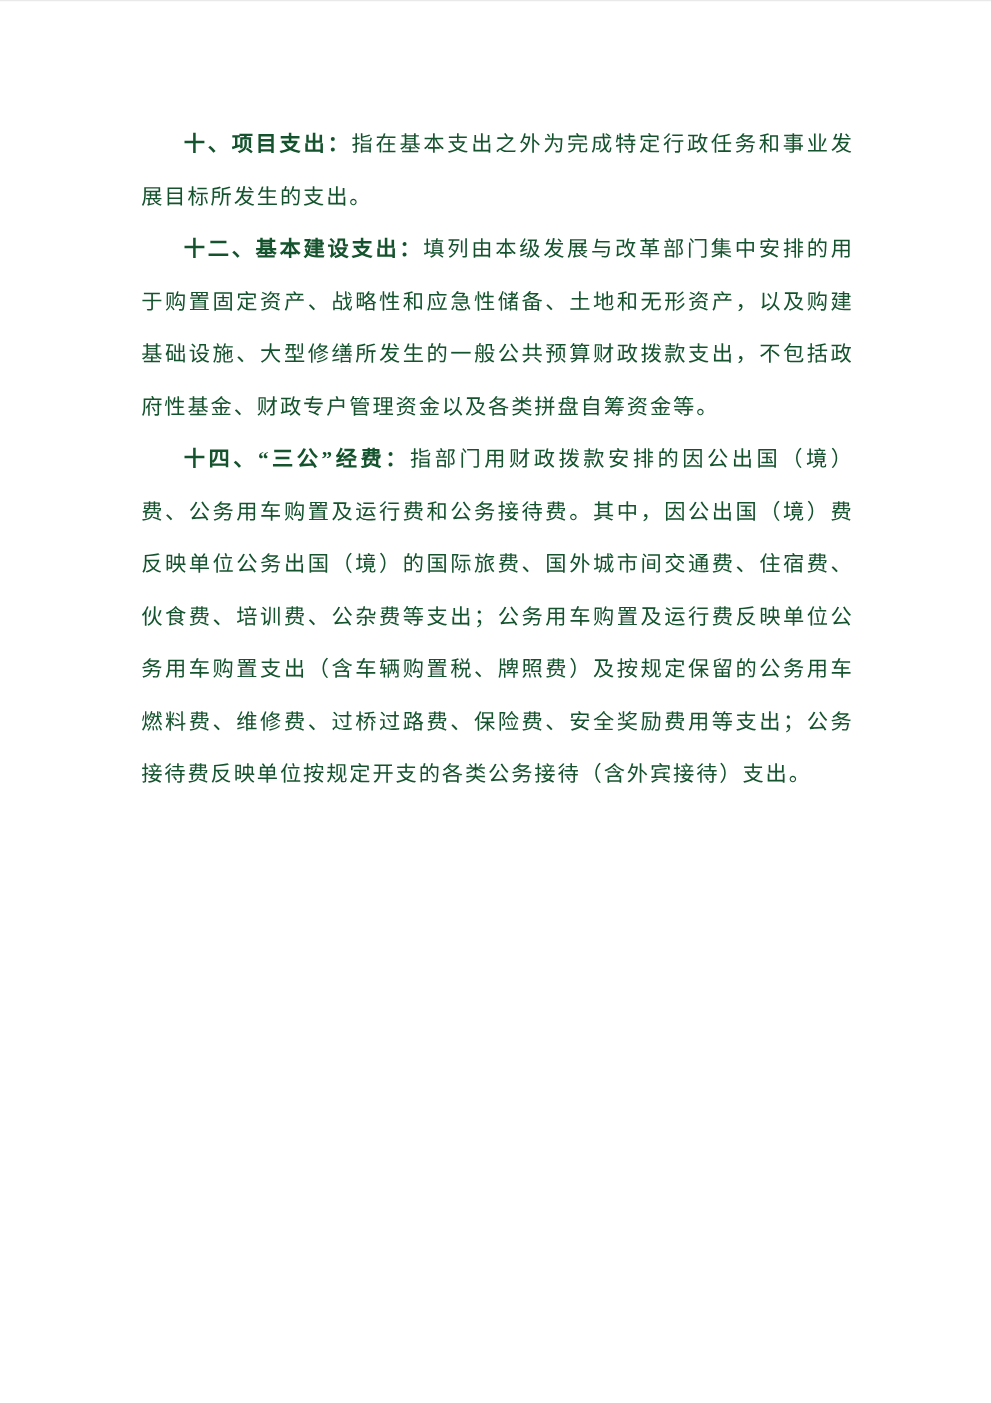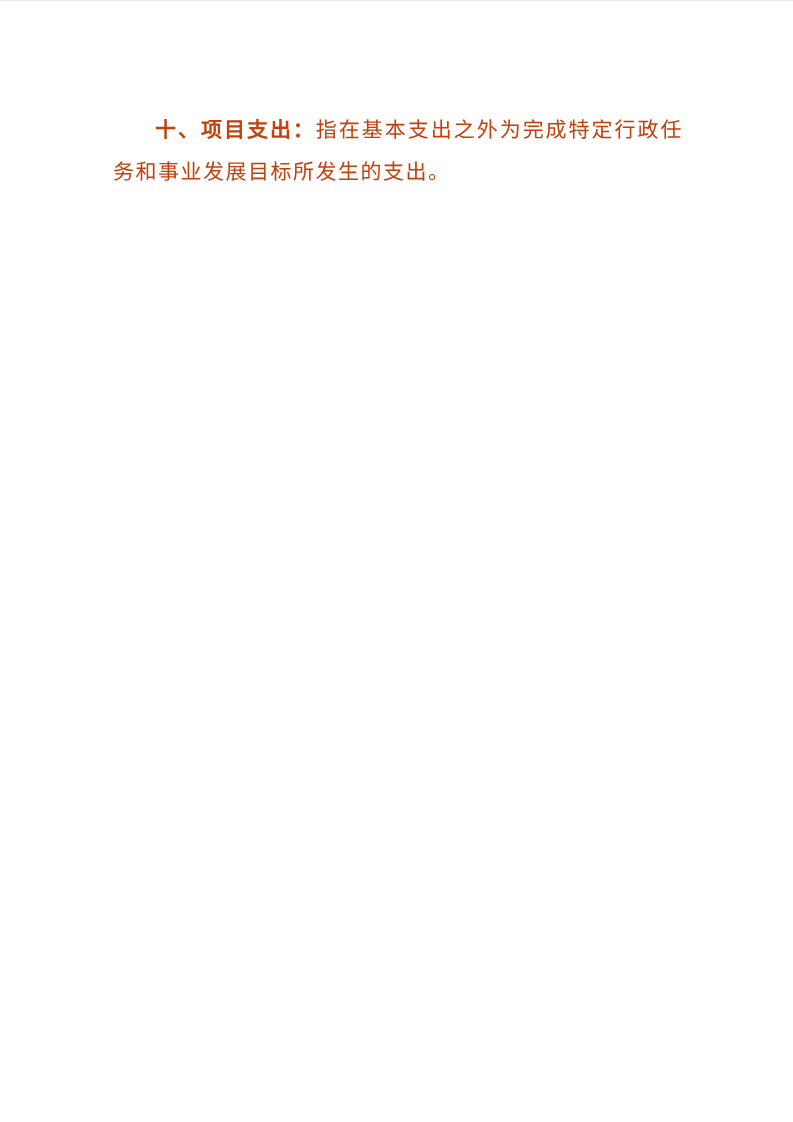--- a/index.html
+++ b/index.html
@@ -19,26 +19,26 @@
     top: 0;
     width: 793px;
     height: 1122px;
     background: #ffffff;
     border-top: 1px solid #e9e9e9;
     box-sizing: border-box;
   }
   .doc-body {
     position: absolute;
     left: 113px;
-    top: 108px;
+    top: 94px;
     width: 570px;
     font-family: "Liberation Serif", "DejaVu Serif", serif;
-    font-size: 21px;
+    font-size: 17px;
     line-height: 42px;
-    color: #c2410c;
+    color: #14532d;
     text-align: justify;
     text-justify: inter-character;
     letter-spacing: 1.5px;
   }
   .doc-body p {
     margin: 0;
     padding: 0;
     text-indent: 2em;
   }
   .term {
@@ -47,17 +47,19 @@
 </style>
 </head>
 <body>
 
 <div class="doc-page">
   <div class="doc-body">
 
     <p><span class="term">十、项目支出：</span><span class="definition">指在基本支出之外为完成特定行政任务和事业发展目标所发生的支出。</span></p>
 
 
+    <p><span class="term">十二、基本建设支出：</span><span class="definition">填列由本级发展与改革部门集中安排的用于购置固定资产、战略性和应急性储备、土地和无形资产，以及购建基础设施、大型修缮所发生的一般公共预算财政拨款支出，不包括政府性基金、财政专户管理资金以及各类拼盘自筹资金等。</span></p>
 
 
+    <p><span class="term">十四、“三公”经费：</span><span class="definition">指部门用财政拨款安排的因公出国（境）费、公务用车购置及运行费和公务接待费。其中，因公出国（境）费反映单位公务出国（境）的国际旅费、国外城市间交通费、住宿费、伙食费、培训费、公杂费等支出；公务用车购置及运行费反映单位公务用车购置支出（含车辆购置税、牌照费）及按规定保留的公务用车燃料费、维修费、过桥过路费、保险费、安全奖励费用等支出；公务接待费反映单位按规定开支的各类公务接待（含外宾接待）支出。</span></p>
 
   </div>
 </div>
 
 </body></html>

